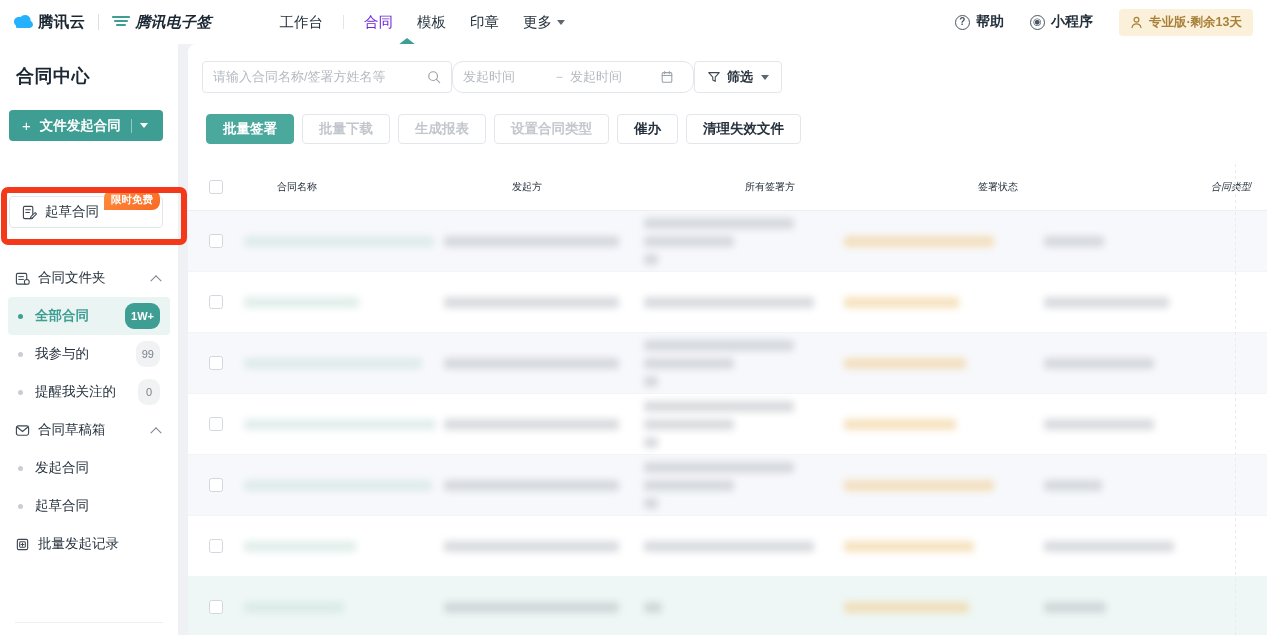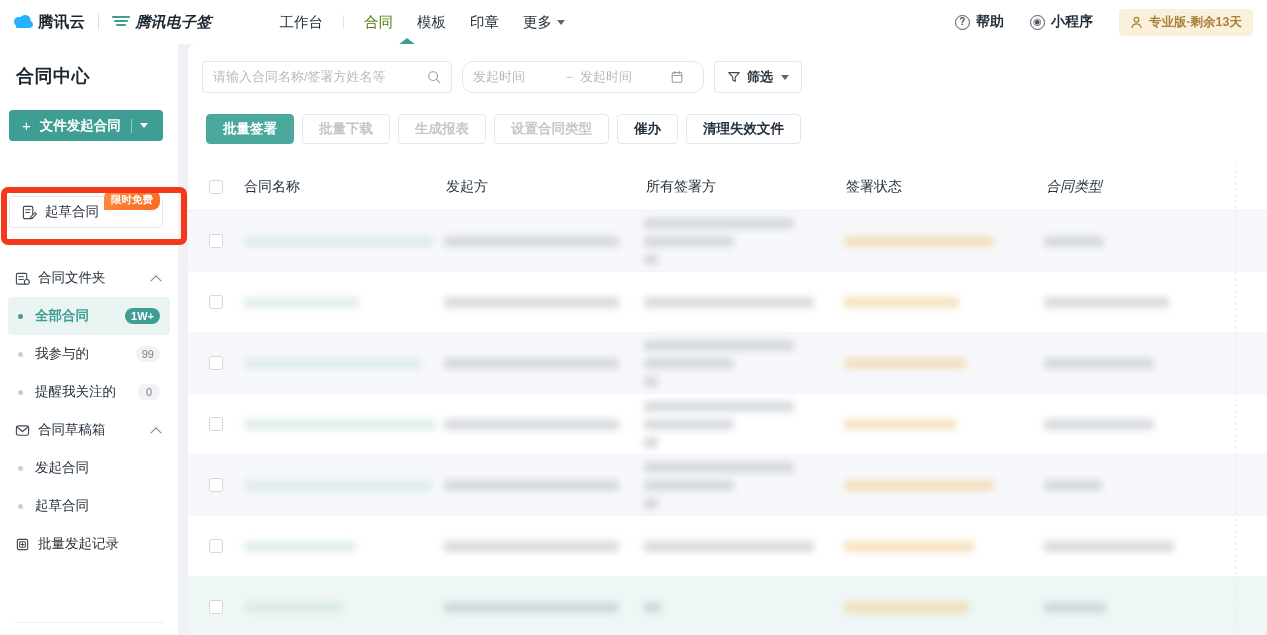--- a/index.html
+++ b/index.html
@@ -30,21 +30,21 @@
     font-size: 15px; font-weight: 700; color: #1b2733;
     font-style: italic; letter-spacing: .2px;
   }
 
   .navitems { display: flex; align-items: center; margin-left: 56px; height: 44px; }
   .navitem {
     font-size: 14.5px; color: #25313d; padding: 0 12px;
     height: 44px; display: flex; align-items: center; cursor: pointer;
     position: relative; white-space: nowrap;
   }
-  .navitem.active { color: #4d7c0f; }
+  .navitem.active { color: #6d28d9; }
   .navitem .caret {
     display: inline-block; margin-left: 5px;
     border-left: 4px solid transparent; border-right: 4px solid transparent;
     border-top: 5px solid #5c6670;
   }
   .nav-sep { width: 1px; height: 14px; background: #e2e5e9; margin: 0 8px; }
   .tab-indicator {
     position: absolute; left: 398px; top: 38px;
     width: 18px; height: 7px; overflow: hidden;
   }
@@ -137,38 +137,38 @@
     font-size: 13.5px; color: #25313d; cursor: pointer;
   }
   .side-item .dot {
     width: 5px; height: 5px; border-radius: 50%;
     background: #c9ced4; margin-right: 12px; flex: none;
   }
   .side-item.active { background: #eaf4f2; color: #3f9e93; font-weight: 700; }
   .side-item.active .dot { background: #3f9e93; }
   .count-pill {
     margin-left: auto; margin-right: 10px;
-    min-width: 22px; height: 16px; padding: 0 6px;
+    min-width: 22px; height: 26px; padding: 0 6px;
     border-radius: 9px; background: #f0f2f4; color: #7a838d;
     font-size: 11px; font-weight: 400;
     display: flex; align-items: center; justify-content: center;
   }
   .count-pill.hl { background: #3f9e93; color: #fff; font-weight: 700; }
   .side-divider {
     position: absolute; left: 15px; top: 578px;
     width: 148px; height: 1px; background: #eceef1;
   }
 
   
   .panel {
     position: absolute; top: 44px; left: 188px;
     width: 1079px; height: 591px;
     background: #fff; border-radius: 8px 0 0 0;
   }
-  .toolbar { display: flex; align-items: center; padding: 17px 0 0 14px; gap: 10px; }
+  .toolbar { display: flex; align-items: center; padding: 17px 0 0 14px; gap: 0; }
   .search-box {
     width: 250px; height: 32px; border: 1px solid #e3e6ea; border-radius: 4px;
     display: flex; align-items: center; padding: 0 10px; background:#fff;
   }
   .search-box .ph { font-size: 13px; color: #b4bac1; flex: 1; }
   .date-box {
     width: 242px; height: 32px; border: 1px solid #e3e6ea; border-radius: 11px;
     display: flex; align-items: center; padding: 0 10px; background:#fff;
     font-size: 13px; color: #b4bac1; gap: 4px;
   }
@@ -192,21 +192,21 @@
     font-size: 13.5px; font-weight: 700; cursor: pointer;
     border: 1px solid #e3e6ea; background: #fff; color: #25313d; white-space: nowrap;
   }
   .act.pri { background: #4aa89d; border-color: #4aa89d; color: #fff; }
   .act.dis { color: #c2c7cd; cursor: not-allowed; }
 
   
   .table { position: absolute; top: 120px; left: 0; width: 1079px; height: 471px; }
   .thead {
     display: flex; align-items: center; height: 47px;
-    border-bottom: 1px solid #eceef1; font-size: 14px; color: #25313d;
+    border-bottom: 1px solid #eceef1; font-size: 10px; color: #25313d; gap: 33px;
   }
   .tr {
     display: flex; align-items: center; height: 61px;
     border-bottom: 1px solid #f2f4f6; position: relative;
   }
   .tr.odd { background: #f7f8fb; }
   .tr.mint { background: #eef7f5; }
   .c-check { width: 56px; display: flex; justify-content: center; flex: none; }
   .cb {
     width: 14px; height: 14px; border: 1px solid #d3d7dc;

